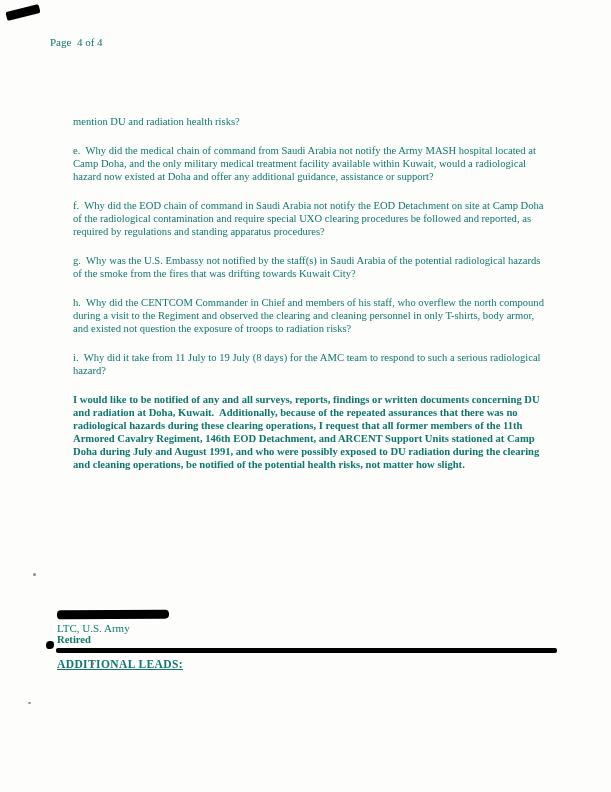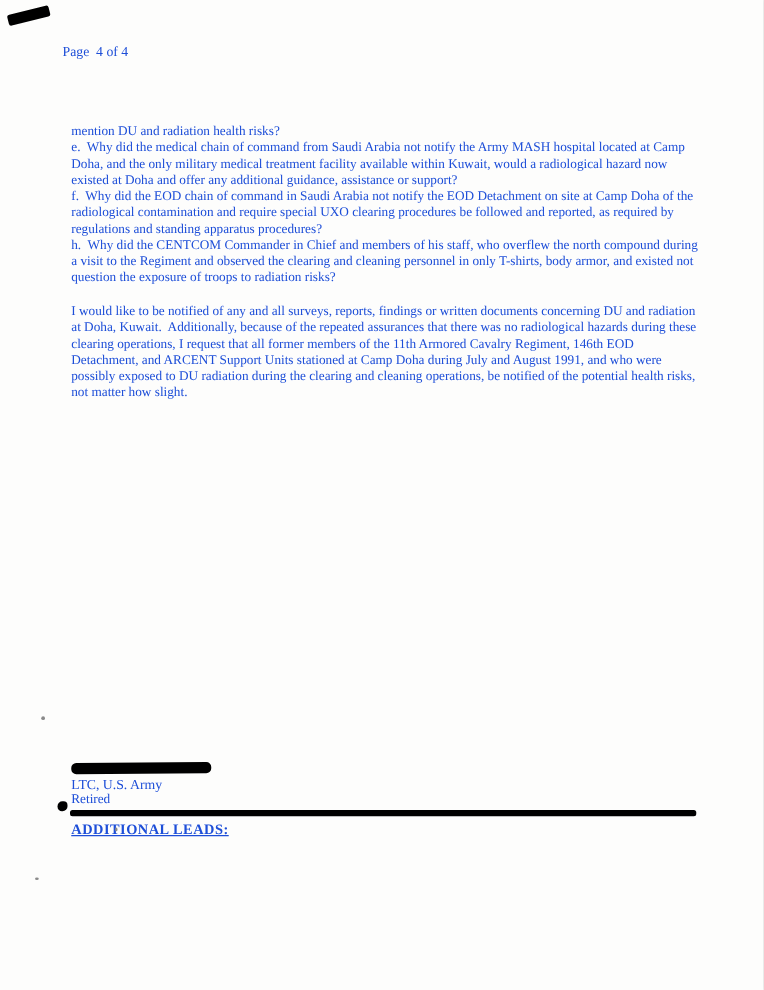--- a/index.html
+++ b/index.html
@@ -6,21 +6,21 @@
     margin: 0;
     padding: 0;
     background: #e8e8e8;
   }
   .page {
     position: relative;
     width: 611px;
     height: 792px;
     background: #fdfdfc;
     font-family: "Liberation Serif", serif;
-    color: #1d4ed8;
+    color: #0f766e;
     overflow: hidden;
     margin: 0 auto;
     box-shadow: 0 0 4px rgba(0,0,0,0.25);
   }
   .page-header {
     position: absolute;
     left: 50px;
     top: 36px;
     font-size: 11px;
     white-space: pre-wrap;
@@ -28,25 +28,26 @@
   .letter-body {
     position: absolute;
     left: 57px;
     top: 99px;
     width: 503px;
     font-size: 10.6px;
     line-height: 13px;
     text-align: left;
   }
   .para {
-    margin: 0;
+    margin: 16px;
     white-space: pre-wrap;
   }
   .para.spaced {
     margin-top: 14px;
+    font-weight: bold;
   }
   .redaction-bar {
     position: absolute;
     left: 57px;
     top: 610px;
     width: 112px;
     height: 9px;
     background: #000;
     border-radius: 4px;
     transform: rotate(-0.4deg);
@@ -55,20 +56,21 @@
     position: absolute;
     left: 57px;
     top: 622px;
     font-size: 11px;
   }
   .sig-line2 {
     position: absolute;
     left: 57px;
     top: 634px;
     font-size: 10.6px;
+    font-weight: bold;
   }
   .thick-rule {
     position: absolute;
     left: 56px;
     top: 648px;
     width: 501px;
     height: 5px;
     background: #000;
     border-radius: 2px;
   }
@@ -116,21 +118,23 @@
 <div class="page">
 
   <div class="artifact-corner"></div>
 
   <div class="page-header">Page  4 of 4</div>
 
   <div class="letter-body">
     <p class="para">mention DU and radiation health risks?</p>
     <p class="para">e.  Why did the medical chain of command from Saudi Arabia not notify the Army MASH hospital located at Camp Doha, and the only military medical treatment facility available within Kuwait, would a radiological hazard now existed at Doha and offer any additional guidance, assistance or support?</p>
     <p class="para">f.  Why did the EOD chain of command in Saudi Arabia not notify the EOD Detachment on site at Camp Doha of the radiological contamination and require special UXO clearing procedures be followed and reported, as required by regulations and standing apparatus procedures?</p>
+    <p class="para">g.  Why was the U.S. Embassy not notified by the staff(s) in Saudi Arabia of the potential radiological hazards of the smoke from the fires that was drifting towards Kuwait City?</p>
     <p class="para">h.  Why did the CENTCOM Commander in Chief and members of his staff, who overflew the north compound during a visit to the Regiment and observed the clearing and cleaning personnel in only T-shirts, body armor, and existed not question the exposure of troops to radiation risks?</p>
+    <p class="para">i.  Why did it take from 11 July to 19 July (8 days) for the AMC team to respond to such a serious radiological hazard?</p>
     <p class="para spaced">I would like to be notified of any and all surveys, reports, findings or written documents concerning DU and radiation at Doha, Kuwait.  Additionally, because of the repeated assurances that there was no radiological hazards during these clearing operations, I request that all former members of the 11th Armored Cavalry Regiment, 146th EOD Detachment, and ARCENT Support Units stationed at Camp Doha during July and August 1991, and who were possibly exposed to DU radiation during the clearing and cleaning operations, be notified of the potential health risks, not matter how slight.</p>
   </div>
 
   <div class="redaction-bar"></div>
   <div class="sig-line1">LTC, U.S. Army</div>
   <div class="sig-line2">Retired</div>
 
   <div class="thick-rule"></div>
 
   <div class="section-heading">ADDITIONAL LEADS:</div>

